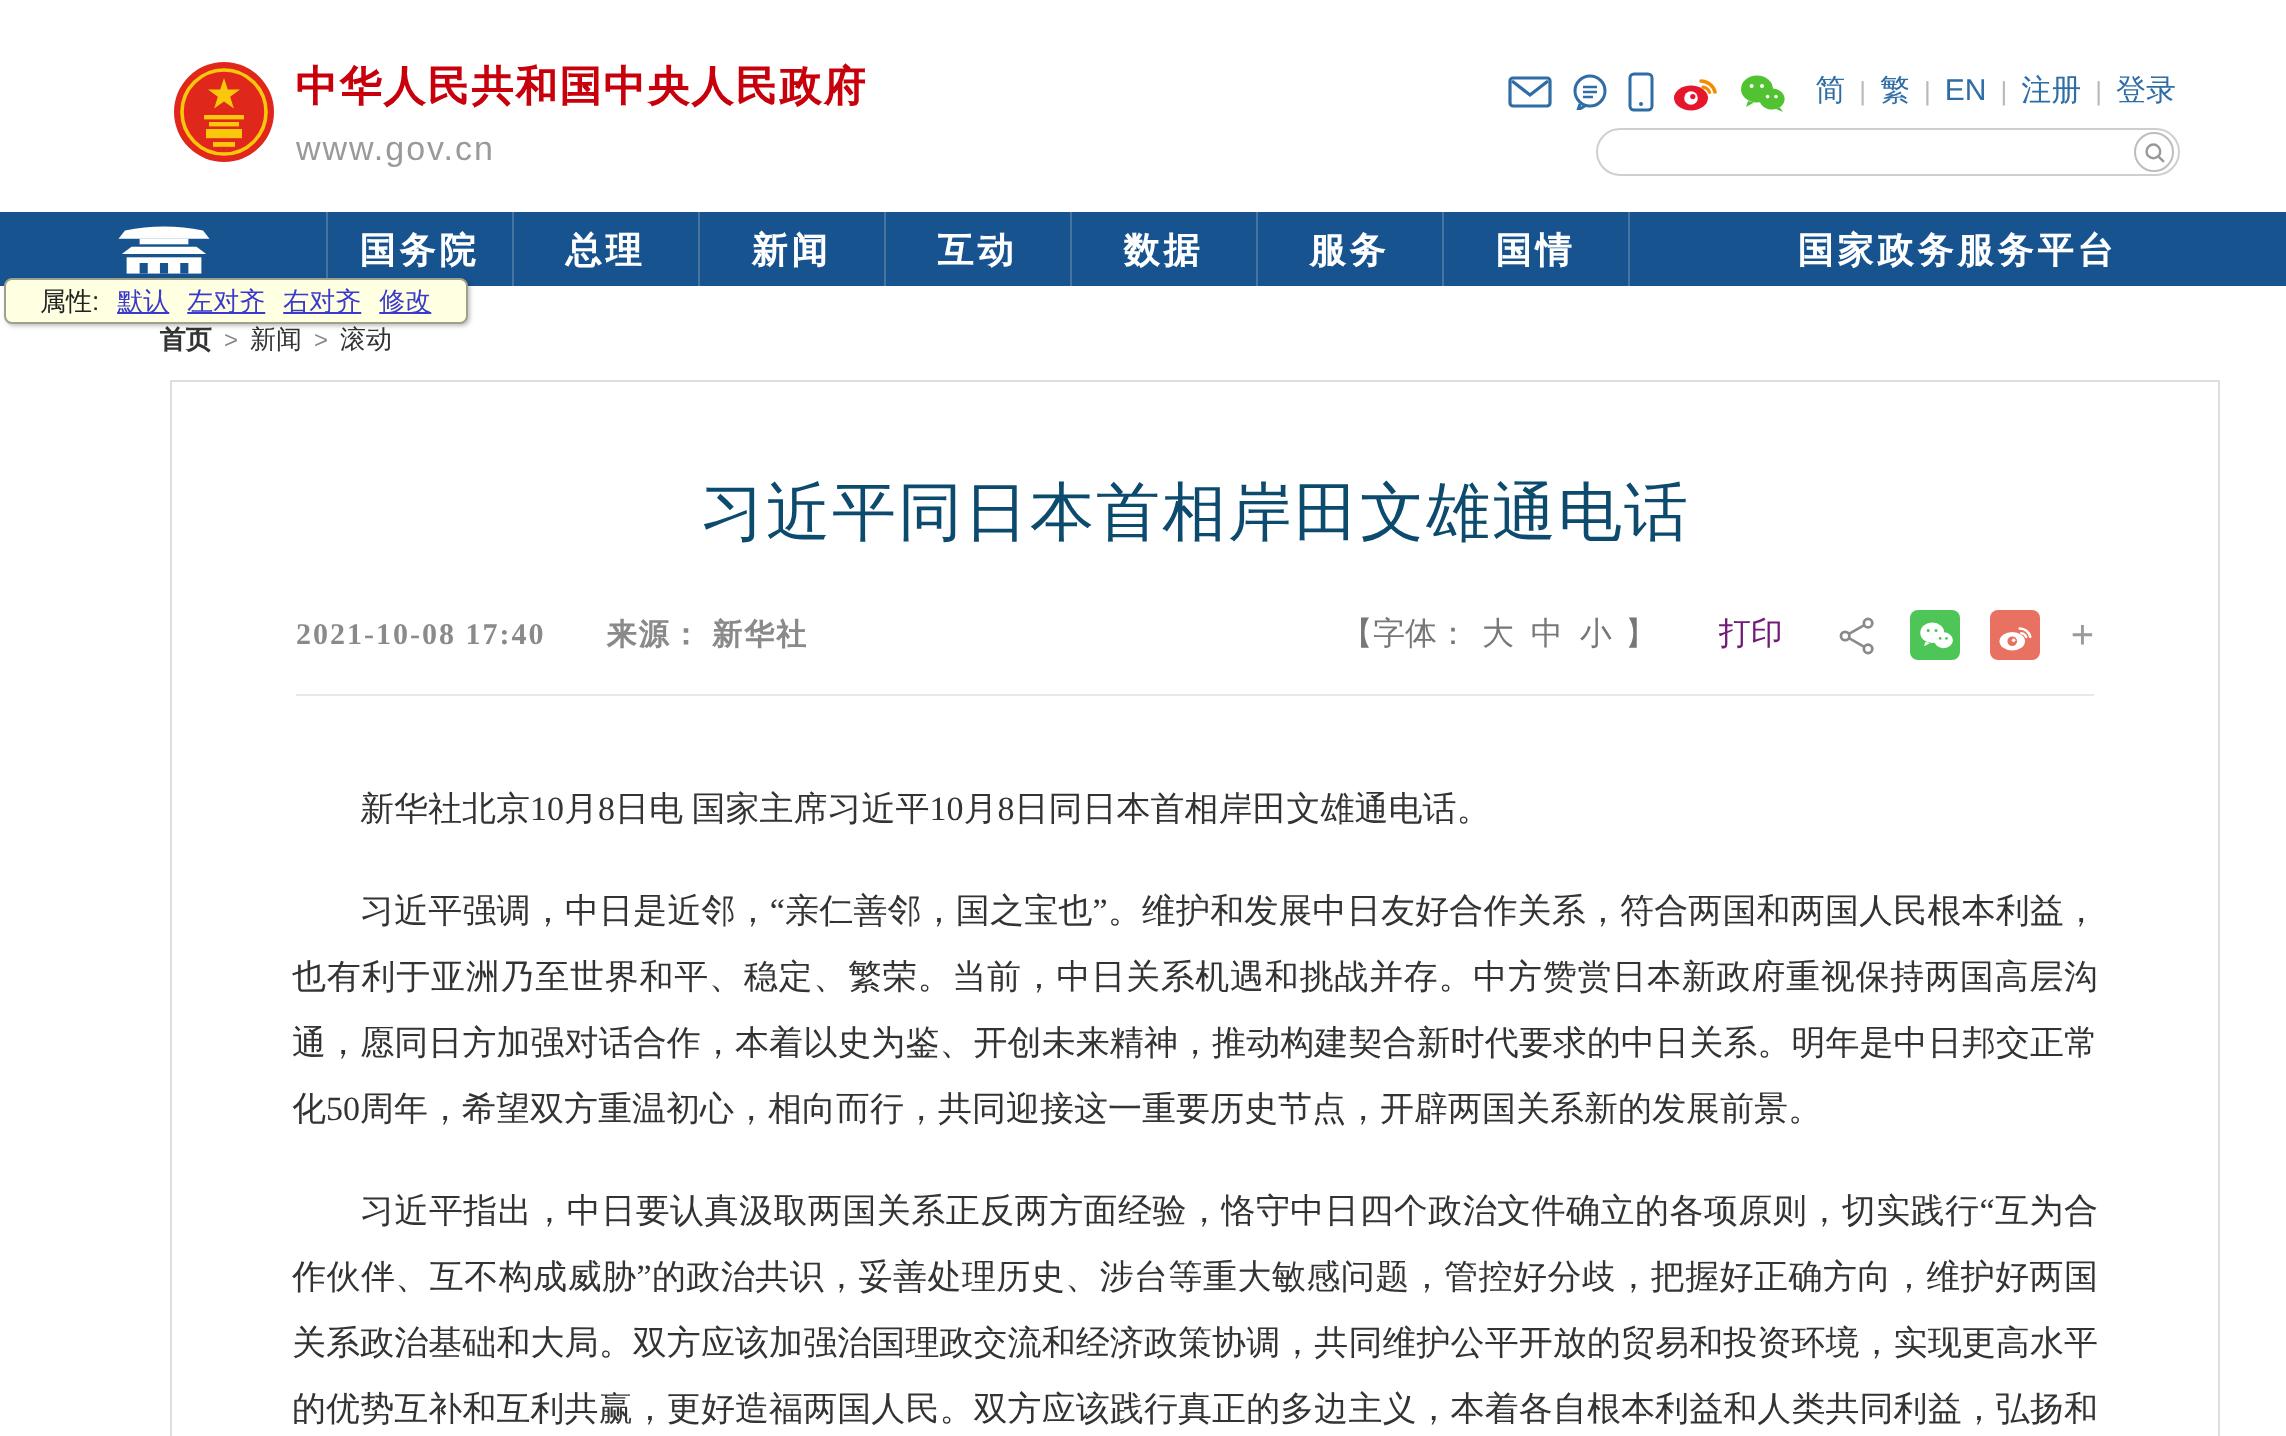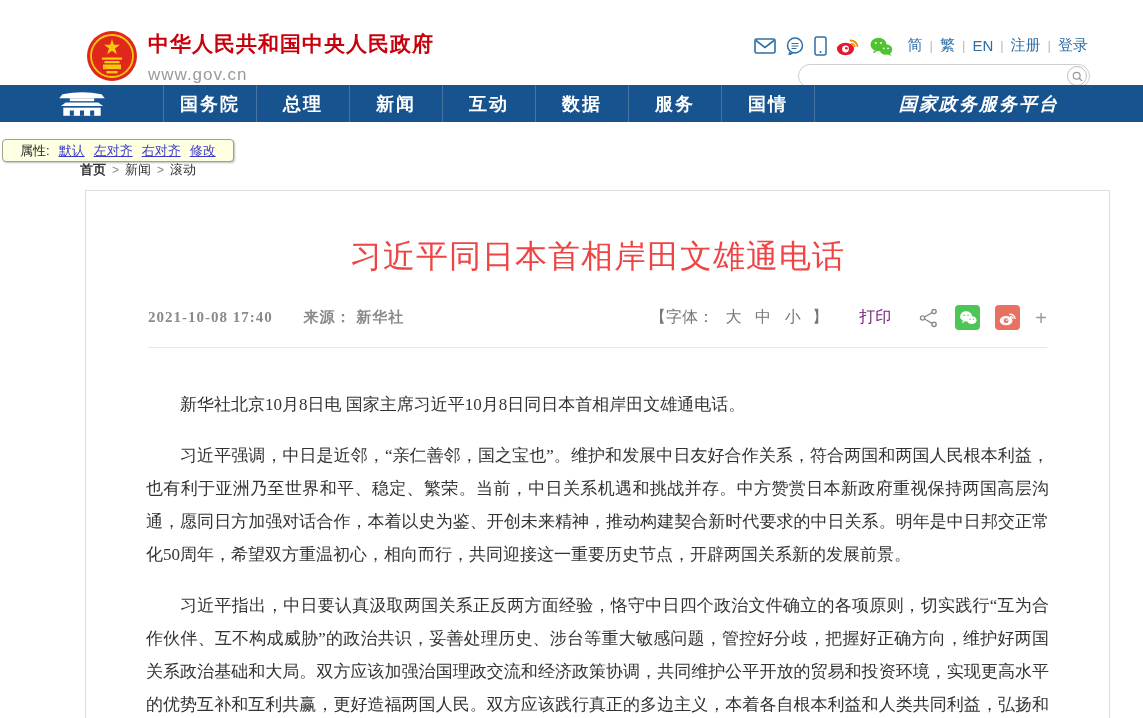--- a/index.html
+++ b/index.html
@@ -22,53 +22,53 @@
   .lsep { color:#b9b9b9; font-size:13px; }
 
   .search-wrap { position:absolute; top:64px; right:53px; width:292px; height:24px;
     border:1px solid #cfcfcf; border-radius:13px; display:flex; align-items:center; background:#fff; }
   .search-input { flex:1; border:none; outline:none; height:20px; margin-left:12px;
     font-size:13px; background:transparent; }
   .search-btn { width:20px; height:20px; border:1px solid #bdbdbd; border-radius:50%;
     margin-right:2px; display:flex; align-items:center; justify-content:center; cursor:pointer; background:#fff; }
 
   
-  .navbar { position:absolute; top:85px; left:0; width:1143px; height:37px; background:#17538f; display:flex; }
+  .navbar { position:absolute; top:106px; left:0; width:1143px; height:37px; background:#17538f; display:flex; }
   .nav-item { height:37px; display:flex; align-items:center; justify-content:center;
     color:#fff; font-size:18px; font-weight:bold; letter-spacing:2px;
     border-right:1px solid #46749f; cursor:pointer; }
   .nav-home { width:164px; }
   .nav-std { width:93px; }
-  .nav-last { flex:1; border-right:none;font-style:italic; }
+  .nav-last { flex:1; border-right:none; }
 
   
   .attr-tip { position:absolute; top:139px; left:2px; height:23px; z-index:10;
     background:#ffffe1; border:1px solid #a0a08c; border-radius:4px;
     box-shadow:1px 1px 2px rgba(0,0,0,.25);
     display:flex; align-items:center; gap:9px; padding:0 17px; font-size:13px; color:#222; }
   .attr-tip a { color:#3a3acc; text-decoration:underline; cursor:pointer; }
 
   
   .breadcrumb { position:absolute; top:161px; left:80px; font-size:13px; color:#333;
     display:flex; align-items:center; gap:6px; }
   .bc-first { font-weight:bold; }
   .bc-sep { color:#888; font-size:12px; }
   .breadcrumb a { color:#333; text-decoration:none; cursor:pointer; }
 
   
   .card { position:absolute; top:190px; left:85px; width:1025px; height:860px;
     background:#fff; border:1px solid #dedede; }
   .article-title { margin-top:44px; text-align:center; font-size:32px; font-weight:400;
-    color:#ef4444; letter-spacing:1px; }
+    color:#0c4a6e; letter-spacing:1px; }
   .meta-row { margin:26px 62px 0 62px; padding-bottom:17px; border-bottom:1px solid #e8e8e8;
     display:flex; justify-content:space-between; align-items:center; }
   .meta-left { font-family:"Liberation Serif", serif; font-size:15px; color:#8a8a8a; letter-spacing:1px;font-weight:bold; }
   .meta-left .src-lbl { margin-left:26px; }
   .meta-right { display:flex; align-items:center; gap:13px; }
-  .font-ctl { font-family:Liberation Mono, monospace; font-size:16px; color:#777; }
+  .font-ctl { font-family:Liberation Sans, sans-serif; font-size:16px; color:#777; }
   .font-ctl .fsz { cursor:pointer; margin:0 2px; }
   .print-lbl { font-family:"Liberation Serif", serif; font-size:16px; color:#701a75;
     margin-left:18px; cursor:pointer; }
   .share-sq { width:25px; height:25px; border-radius:4px; display:flex; align-items:center;
     justify-content:center; cursor:pointer; margin-left:2px; }
   .share-node { cursor:pointer; margin-left:14px; display:flex; }
   .share-more { font-size:20px; color:#9a9a9a; cursor:pointer; line-height:20px; margin-left:2px; }
 
   .body-text { margin:40px 60px 0 60px; font-family:"Liberation Serif", serif;
     font-size:17px; color:#333; line-height:33px; text-align:justify; }

